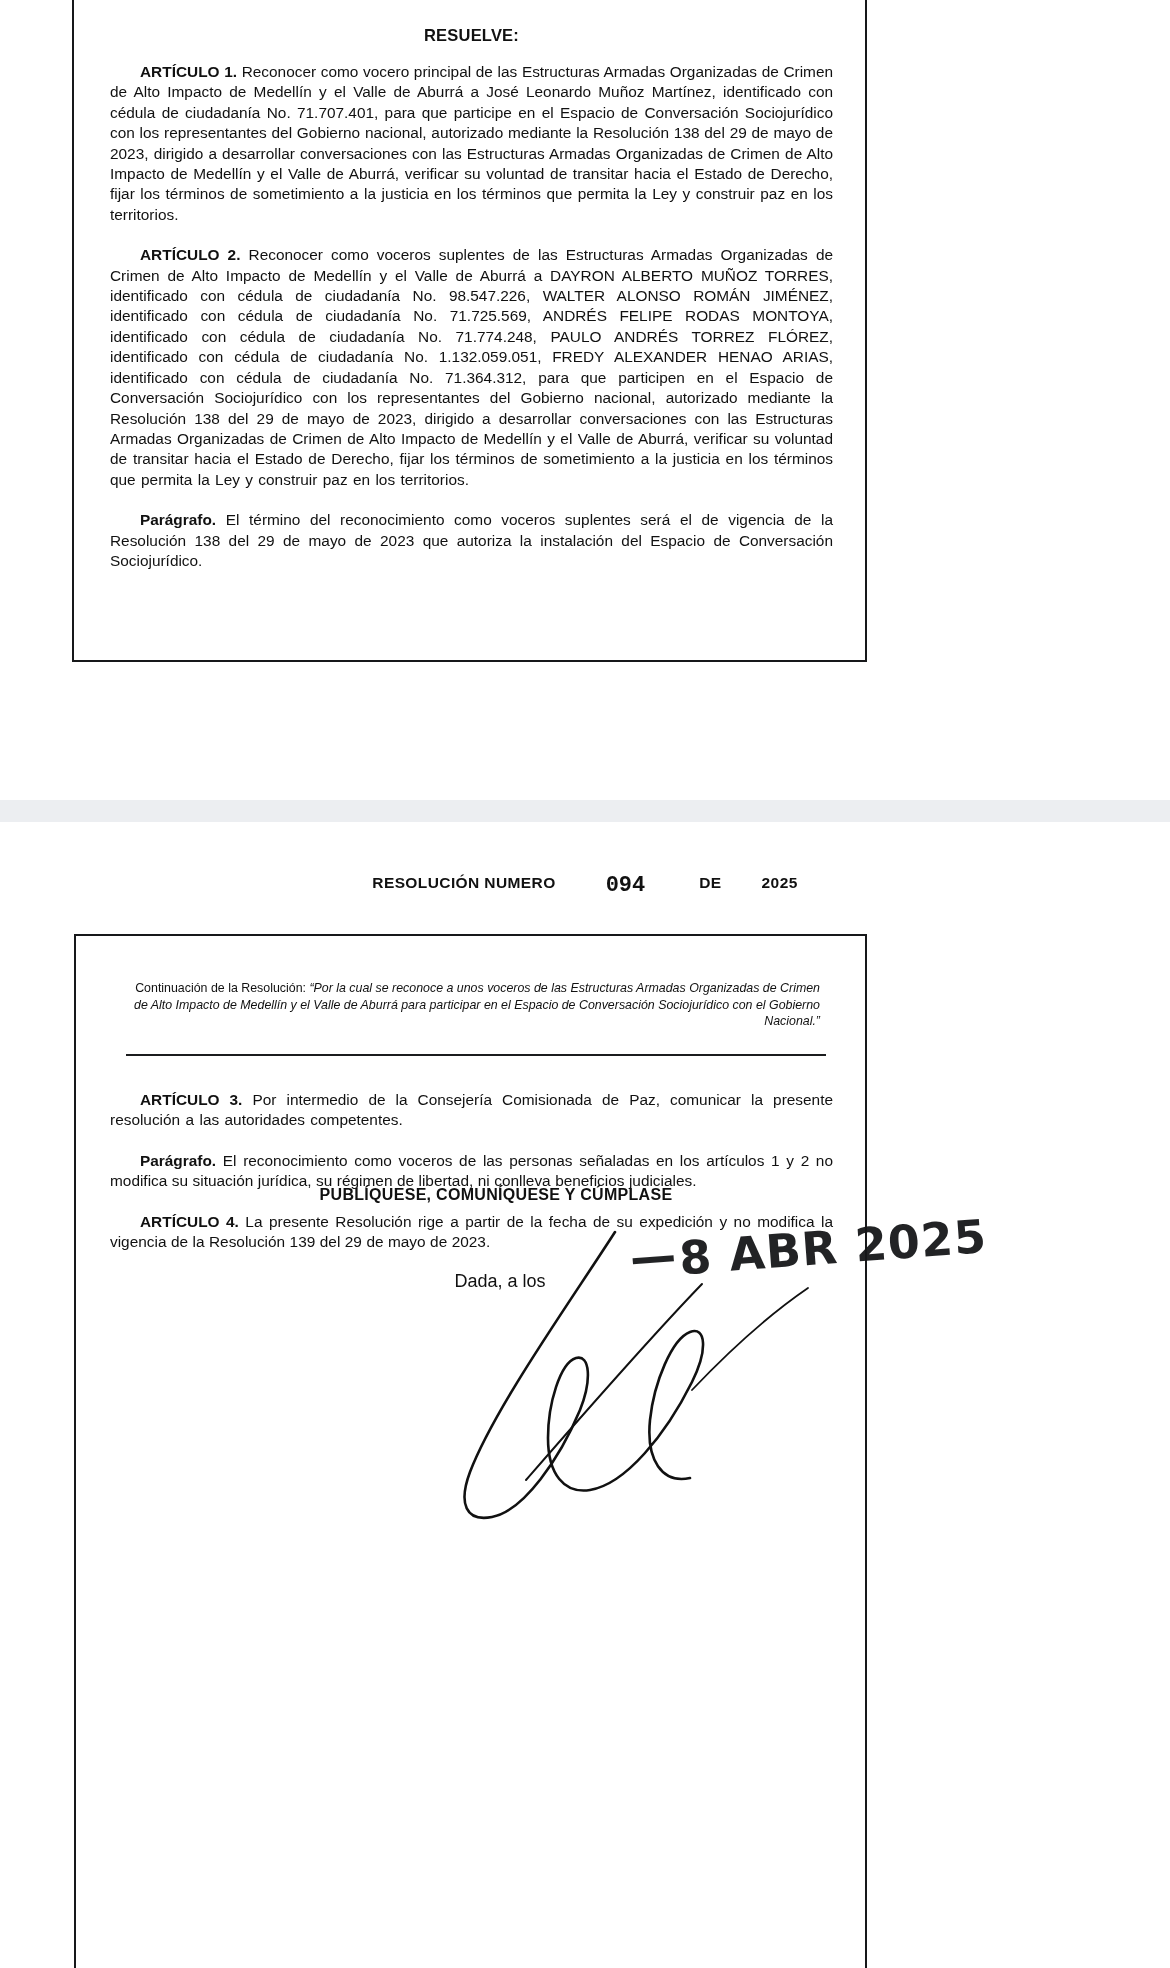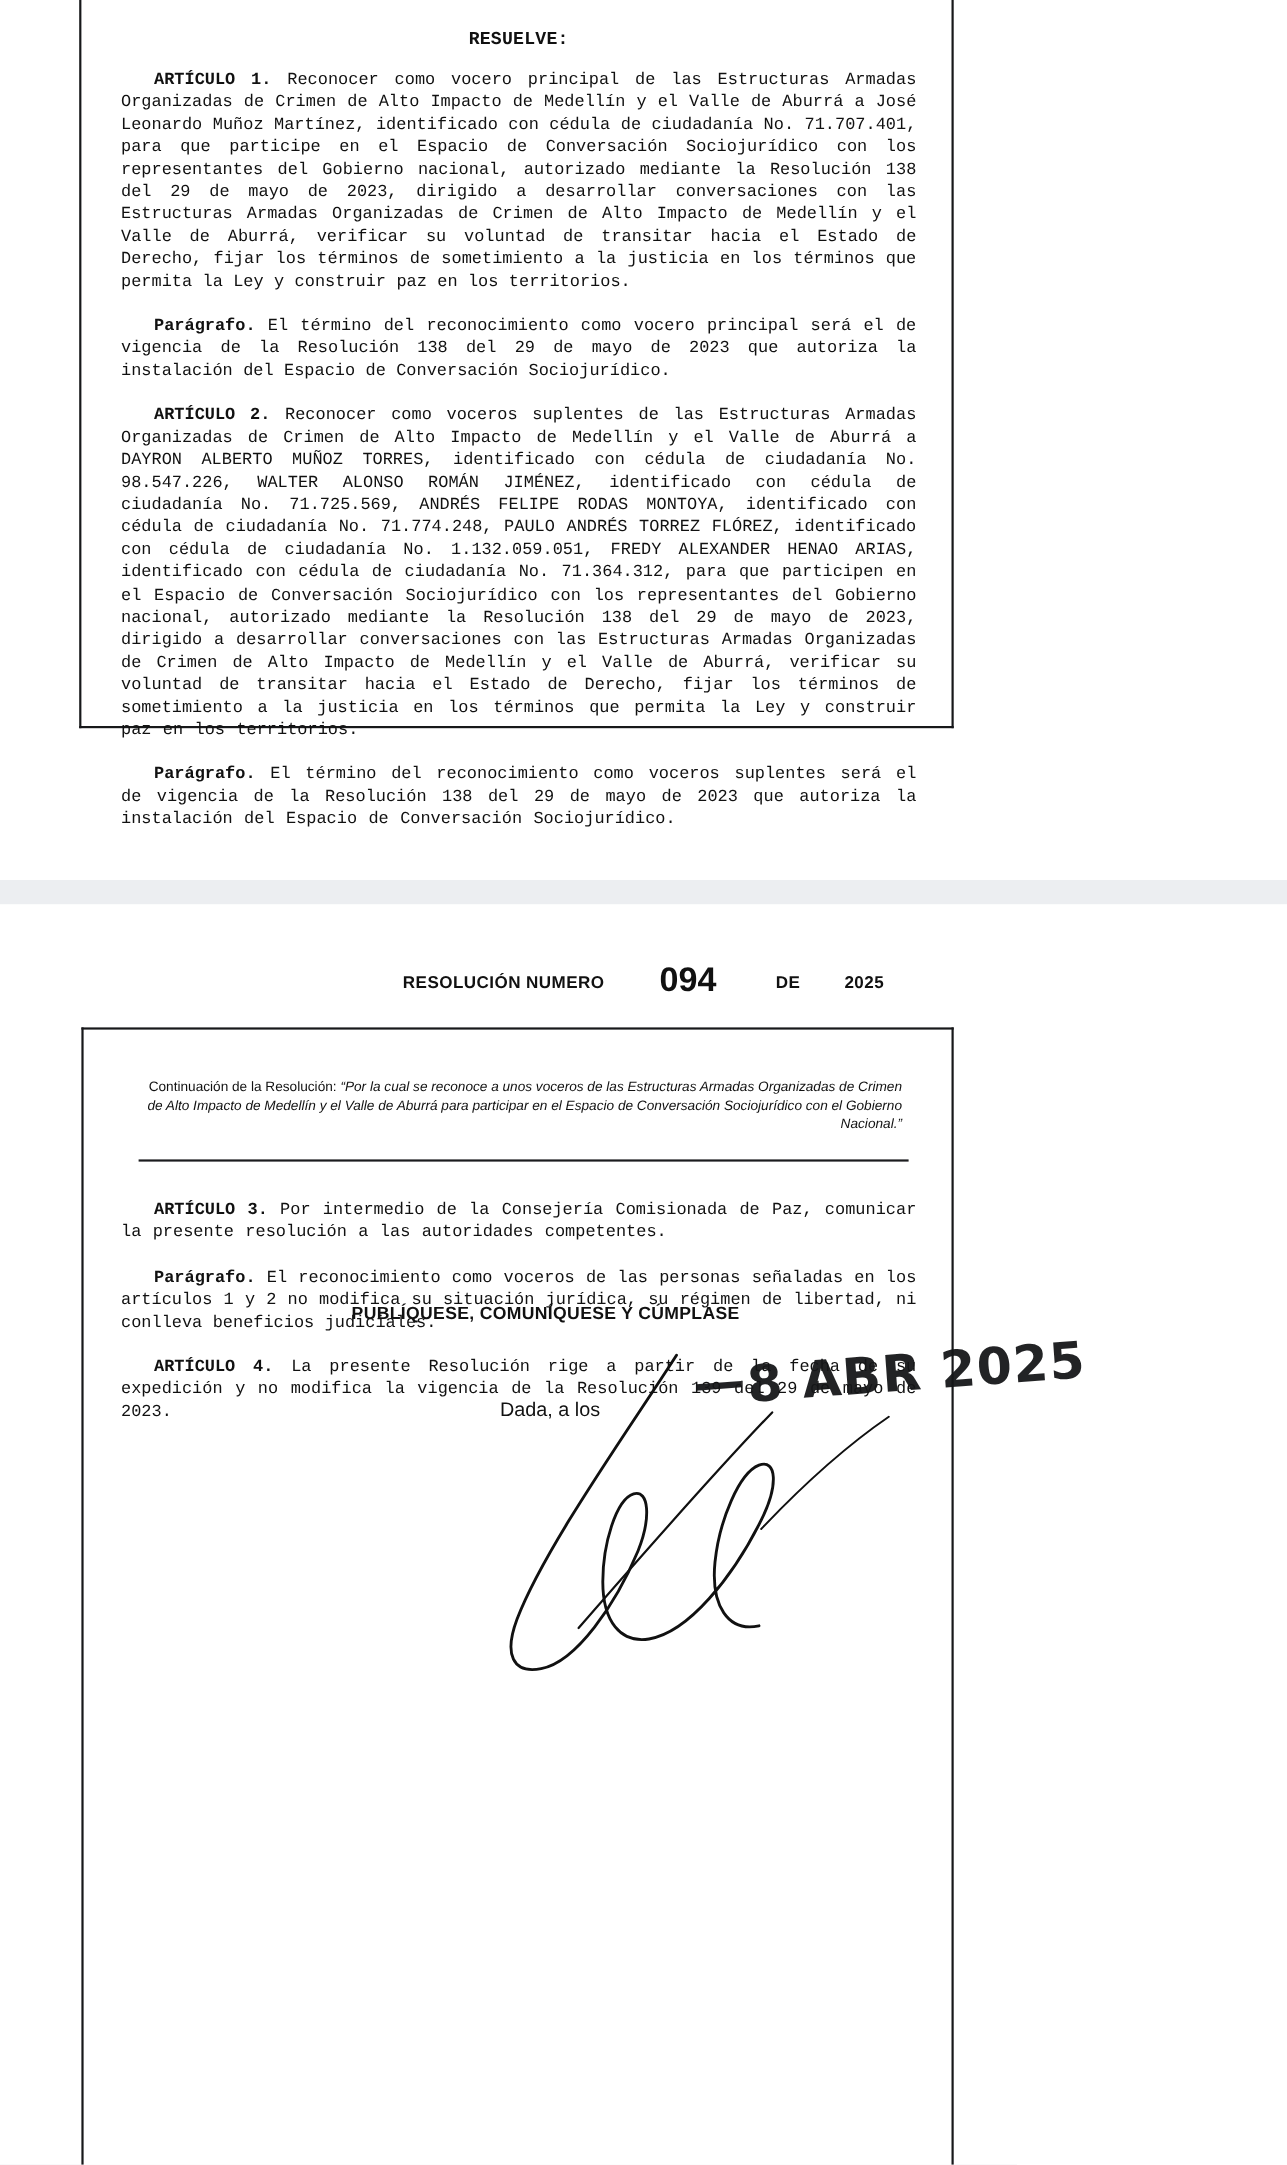--- a/index.html
+++ b/index.html
@@ -61,21 +61,20 @@
     width: 793px;
     height: 1034px;
     border-bottom: none;
   }
 
   
   .body-col {
     position: absolute;
     left: 110px;
     width: 723px;
-    font-family: Liberation Mono, monospace;
   }
 
   .doc-heading {
     text-align: center;
     font-weight: bold;
     font-size: 16.5px;
     letter-spacing: .2px;
   }
 
   p.art {
@@ -106,22 +105,22 @@
     display: flex;
     align-items: baseline;
     justify-content: center;
     gap: 0;
     font-size: 15.5px;
     font-weight: bold;
     letter-spacing: .4px;
   }
   .res-header .lbl { }
   .res-header .num {
-    font-family: Liberation Sans, sans-serif;
-    font-size: 31px;
+    font-family: Liberation Mono, monospace;
+    font-size: 22px;
     font-weight: bold;
     letter-spacing: 0px;
     margin: 0 54px 0 50px;
     position: relative;
     top: 3px;
   }
   .res-header .de {
     margin-right: 40px;
   }
   .res-header .year {
@@ -209,23 +208,20 @@
 
     <div class="body-col" style="top:26px;">
       <div class="doc-heading">RESUELVE:</div>
     </div>
 
     <div class="body-col" style="top:62px;">
       <p class="art">
         <b>ARTÍCULO 1.</b><span> Reconocer como vocero principal de las Estructuras Armadas Organizadas de Crimen de Alto Impacto de Medellín y el Valle de Aburrá a José Leonardo Muñoz Martínez, identificado con cédula de ciudadanía No. 71.707.401, para que participe en el Espacio de Conversación Sociojurídico con los representantes del Gobierno nacional, autorizado mediante la Resolución 138 del 29 de mayo de 2023,  dirigido a desarrollar conversaciones con las Estructuras Armadas Organizadas de Crimen de Alto Impacto de Medellín y el Valle de Aburrá, verificar su voluntad de transitar hacia el Estado de Derecho, fijar los términos de sometimiento a la justicia en los términos que permita la Ley y construir paz en los territorios.</span>
       </p>
 
-      <p class="art">
-        <b>Parágrafo.</b><span> El término del reconocimiento como vocero principal será el de vigencia de la Resolución 138 del 29 de mayo de 2023 que autoriza la instalación del Espacio de Conversación Sociojurídico.</span>
-      </p>
 
       <p class="art loose">
         <b>ARTÍCULO 2.</b><span> Reconocer como voceros suplentes de las Estructuras Armadas Organizadas de Crimen de Alto Impacto de Medellín y el Valle de Aburrá a DAYRON ALBERTO MUÑOZ TORRES, identificado con cédula de ciudadanía No. 98.547.226, WALTER ALONSO ROMÁN JIMÉNEZ, identificado con cédula de ciudadanía No. 71.725.569, ANDRÉS FELIPE RODAS MONTOYA, identificado con cédula de ciudadanía No. 71.774.248, PAULO ANDRÉS TORREZ FLÓREZ, identificado con cédula de ciudadanía No. 1.132.059.051, FREDY ALEXANDER HENAO ARIAS, identificado con cédula de ciudadanía No. 71.364.312, para que participen en el Espacio de Conversación Sociojurídico con los representantes del Gobierno nacional, autorizado mediante la Resolución 138 del 29 de mayo de 2023,  dirigido a desarrollar conversaciones con las Estructuras Armadas Organizadas de Crimen de Alto Impacto de Medellín y el Valle de Aburrá, verificar su voluntad de transitar hacia el Estado de Derecho, fijar los términos de sometimiento a la justicia en los términos que permita la Ley y construir paz en los territorios.</span>
       </p>
 
       <p class="art loose nogap">
         <b>Parágrafo.</b><span> El término del reconocimiento como voceros suplentes será el de vigencia de la Resolución 138 del 29 de mayo de 2023 que autoriza la instalación del Espacio de Conversación Sociojurídico.</span>
       </p>
     </div>
   </section>

